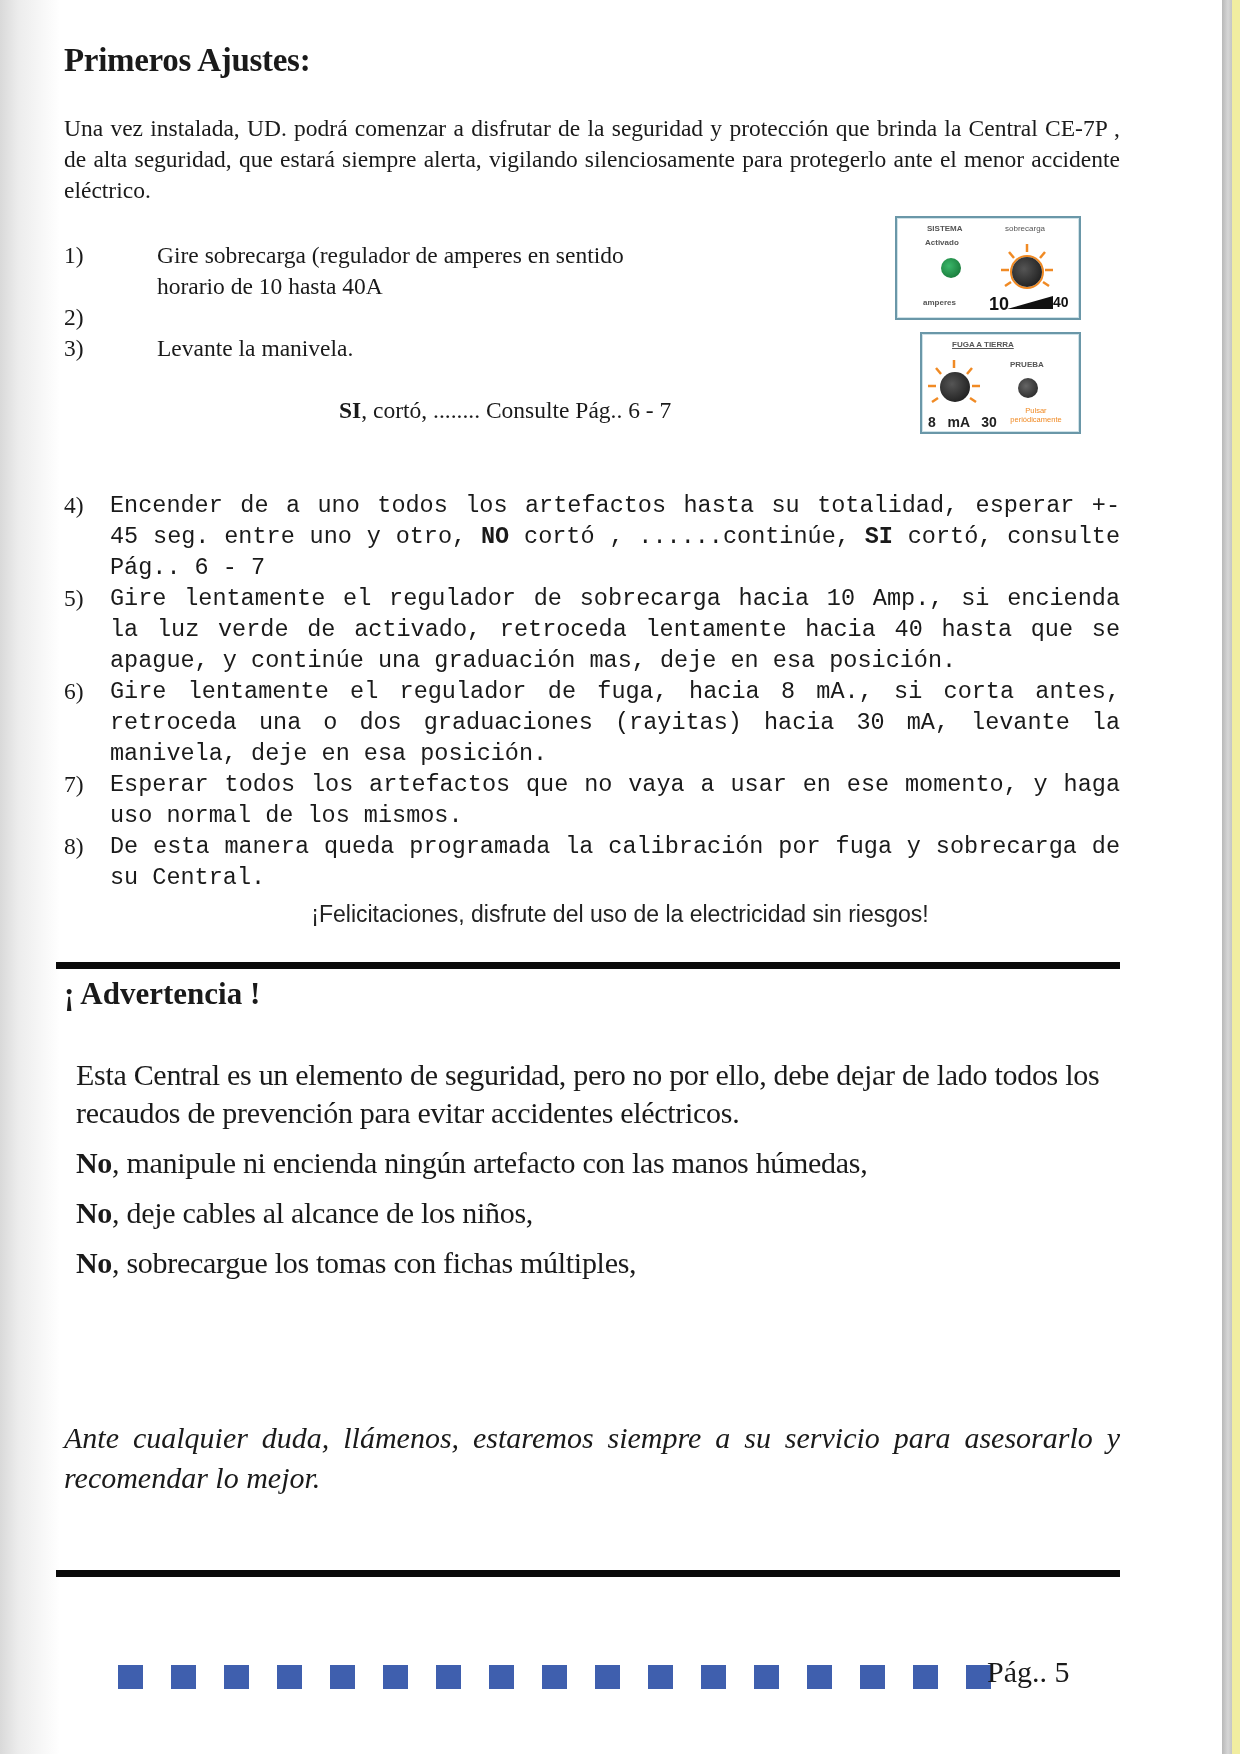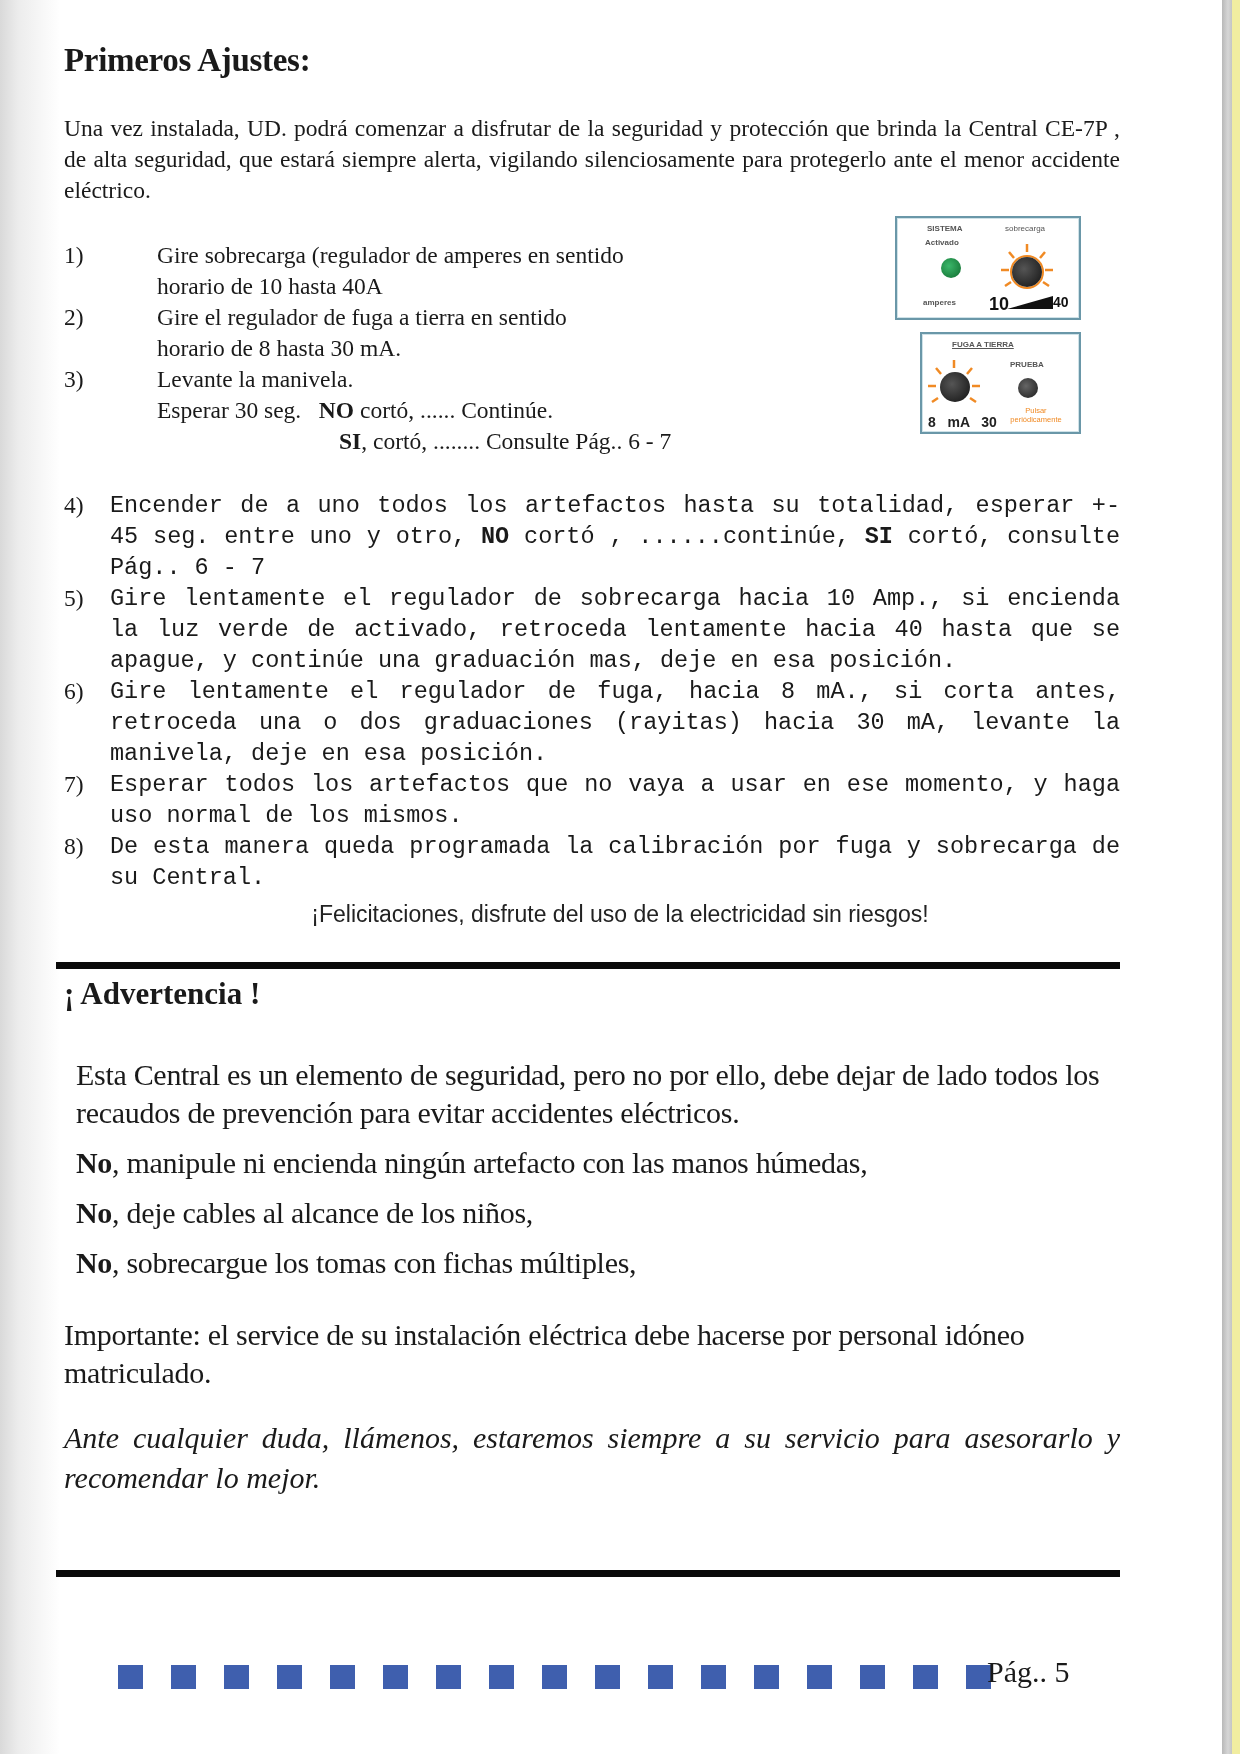--- a/index.html
+++ b/index.html
@@ -92,30 +92,26 @@
   <div class="steps-a">
     <div class="step-a">
       <span class="num">1)</span>
       <span class="txt">
         <span>Gire sobrecarga (regulador de amperes en sentido</span><br>
         <span>horario de 10 hasta 40A</span>
       </span>
     </div>
     <div class="step-a">
       <span class="num">2)</span>
-      <span class="txt">
-        <span>Gire el regulador de fuga a tierra en sentido</span><br>
-        <span>horario de 8 hasta 30 mA.</span>
-      </span>
     </div>
     <div class="step-a">
       <span class="num">3)</span>
       <span class="txt">
         <span>Levante la manivela.</span><br>
-        <span><span style="white-space:pre">Esperar 30 seg.   </span><b>NO</b><span> cortó, ...... Continúe.</span></span><br>
+        <br>
         <span class="indent-si"><b>SI</b><span>, cortó, ........ Consulte Pág..  6 - 7</span></span>
       </span>
     </div>
   </div>
 
   <div class="panel panel1">
     <span class="plabel" style="left:30px;top:6px;">SISTEMA</span>
     <span class="plabel" style="left:28px;top:20px;">Activado</span>
     <span class="plabel" style="left:108px;top:6px;font-weight:normal;">sobrecarga</span>
     <div class="led" style="left:44px;top:40px;"></div>
@@ -191,21 +187,20 @@
   <div class="rule" style="top:962px;"></div>
 
   <div class="warn-title">¡ Advertencia !</div>
   <div class="warn-body">
     <p>Esta Central es un elemento de seguridad, pero no por ello, debe dejar de lado todos los recaudos de prevención para evitar accidentes eléctricos.</p>
     <p><b>No</b><span>, manipule ni encienda ningún artefacto con las manos húmedas,</span></p>
     <p><b>No</b><span>, deje cables al alcance de los niños,</span></p>
     <p><b>No</b><span>, sobrecargue los tomas con fichas múltiples,</span></p>
   </div>
 
-  <div class="important">Importante: el service de su instalación eléctrica debe hacerse por personal idóneo matriculado.</div>
   <div class="closing">Ante cualquier duda, llámenos, estaremos siempre a su servicio para asesorarlo y recomendar lo mejor.</div>
 
   <div class="rule" style="top:1570px;"></div>
 
   <div class="footer">
     <div id="squares" style="display:flex;align-items:center;">
         <div class="sq" style="background: rgb(63, 95, 174);"></div>
         <div class="sq" style="background: rgb(63, 95, 174);"></div>
         <div class="sq" style="background: rgb(63, 95, 174);"></div>
         <div class="sq" style="background: rgb(63, 95, 174);"></div>

